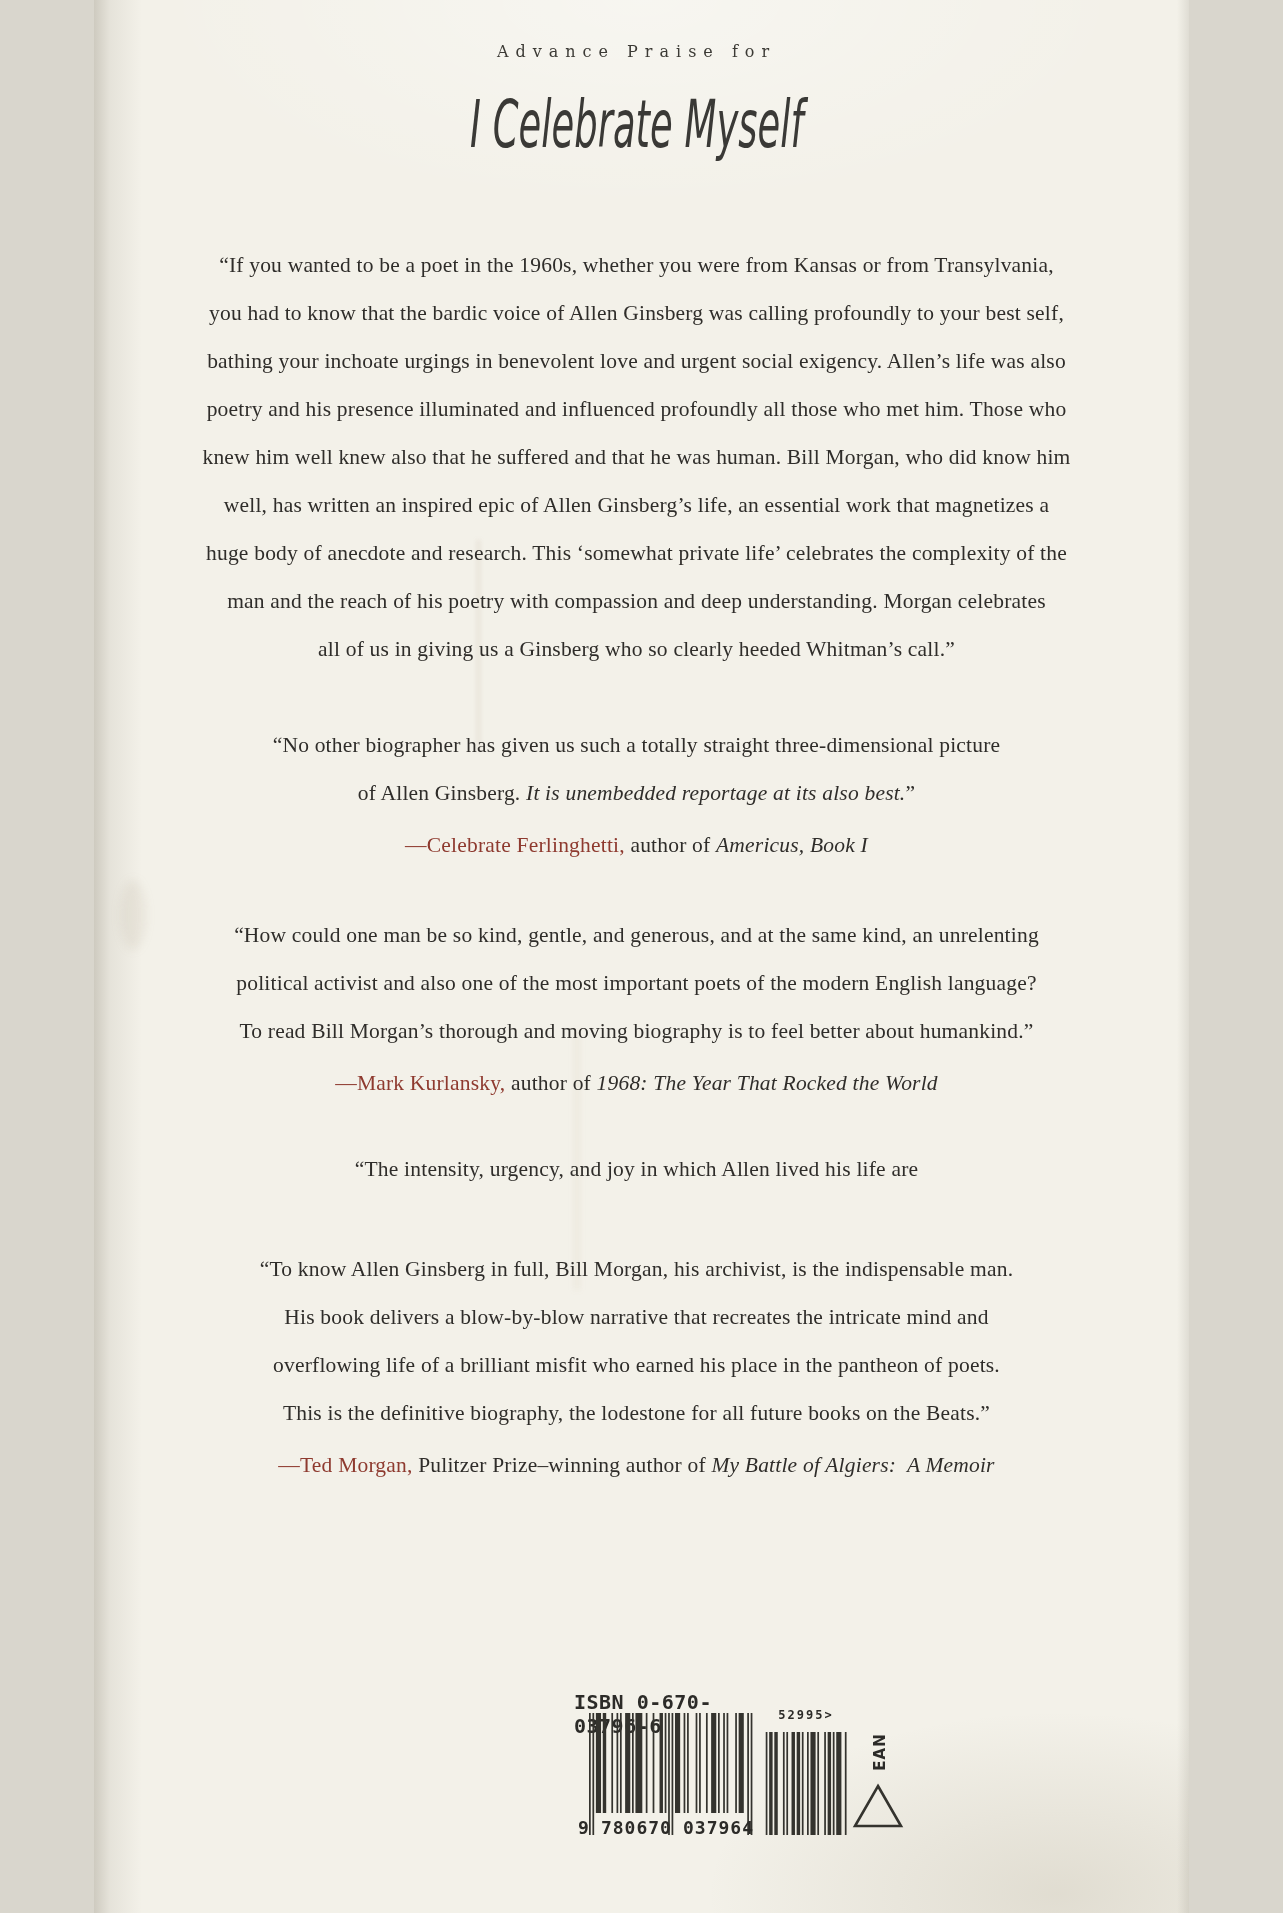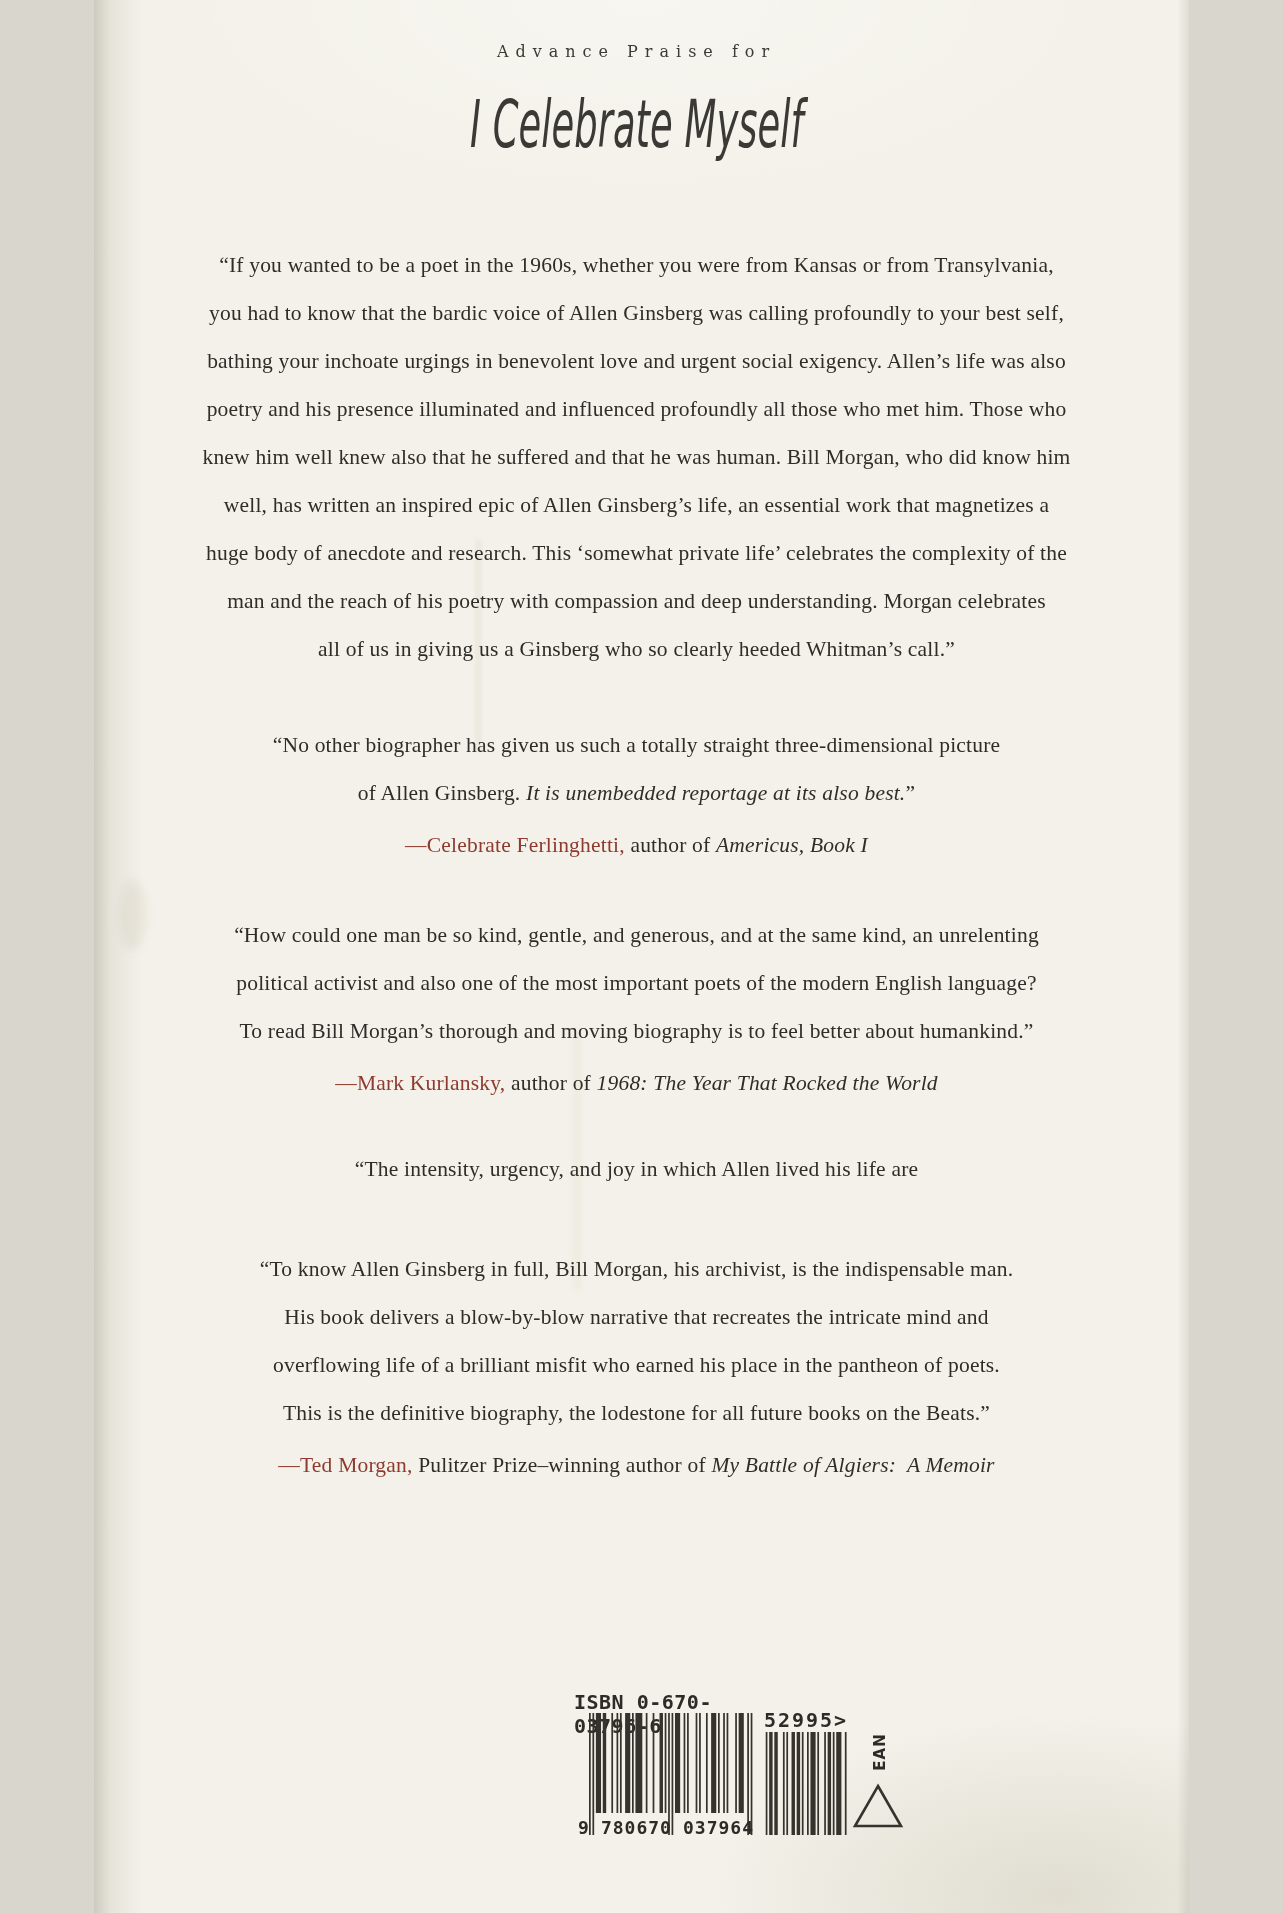--- a/index.html
+++ b/index.html
@@ -69,21 +69,21 @@
   #main-barcode{position:absolute;left:15px;top:23px;}
   .digits-row{
     position:absolute;left:4px;top:127px;width:176px;
     display:flex;justify-content:space-between;
     font-family:"DejaVu Sans Mono", monospace;
     font-size:18px;font-weight:bold;color:#2c2b28;letter-spacing:1px;
   }
   .addon-label{
     position:absolute;left:186px;top:18px;width:92px;text-align:center;
     font-family:"DejaVu Sans Mono", monospace;
-    font-size:20px;font-weight:bold;color:#2c2b28;letter-spacing:2px;
+    font-size:12px;font-weight:bold;color:#2c2b28;letter-spacing:2px;
   }
   #addon-barcode{position:absolute;left:190px;top:42px;}
   .ean-label{
     position:absolute;left:284px;top:40px;width:46px;height:20px;
     font-family:"DejaVu Sans", sans-serif;
     font-size:15px;font-weight:bold;color:#2c2b28;letter-spacing:1px;
     transform:rotate(-90deg);transform-origin:center;
     text-align:center;top:52px;
   }
   .triangle-mark{position:absolute;left:278px;top:93px;}

